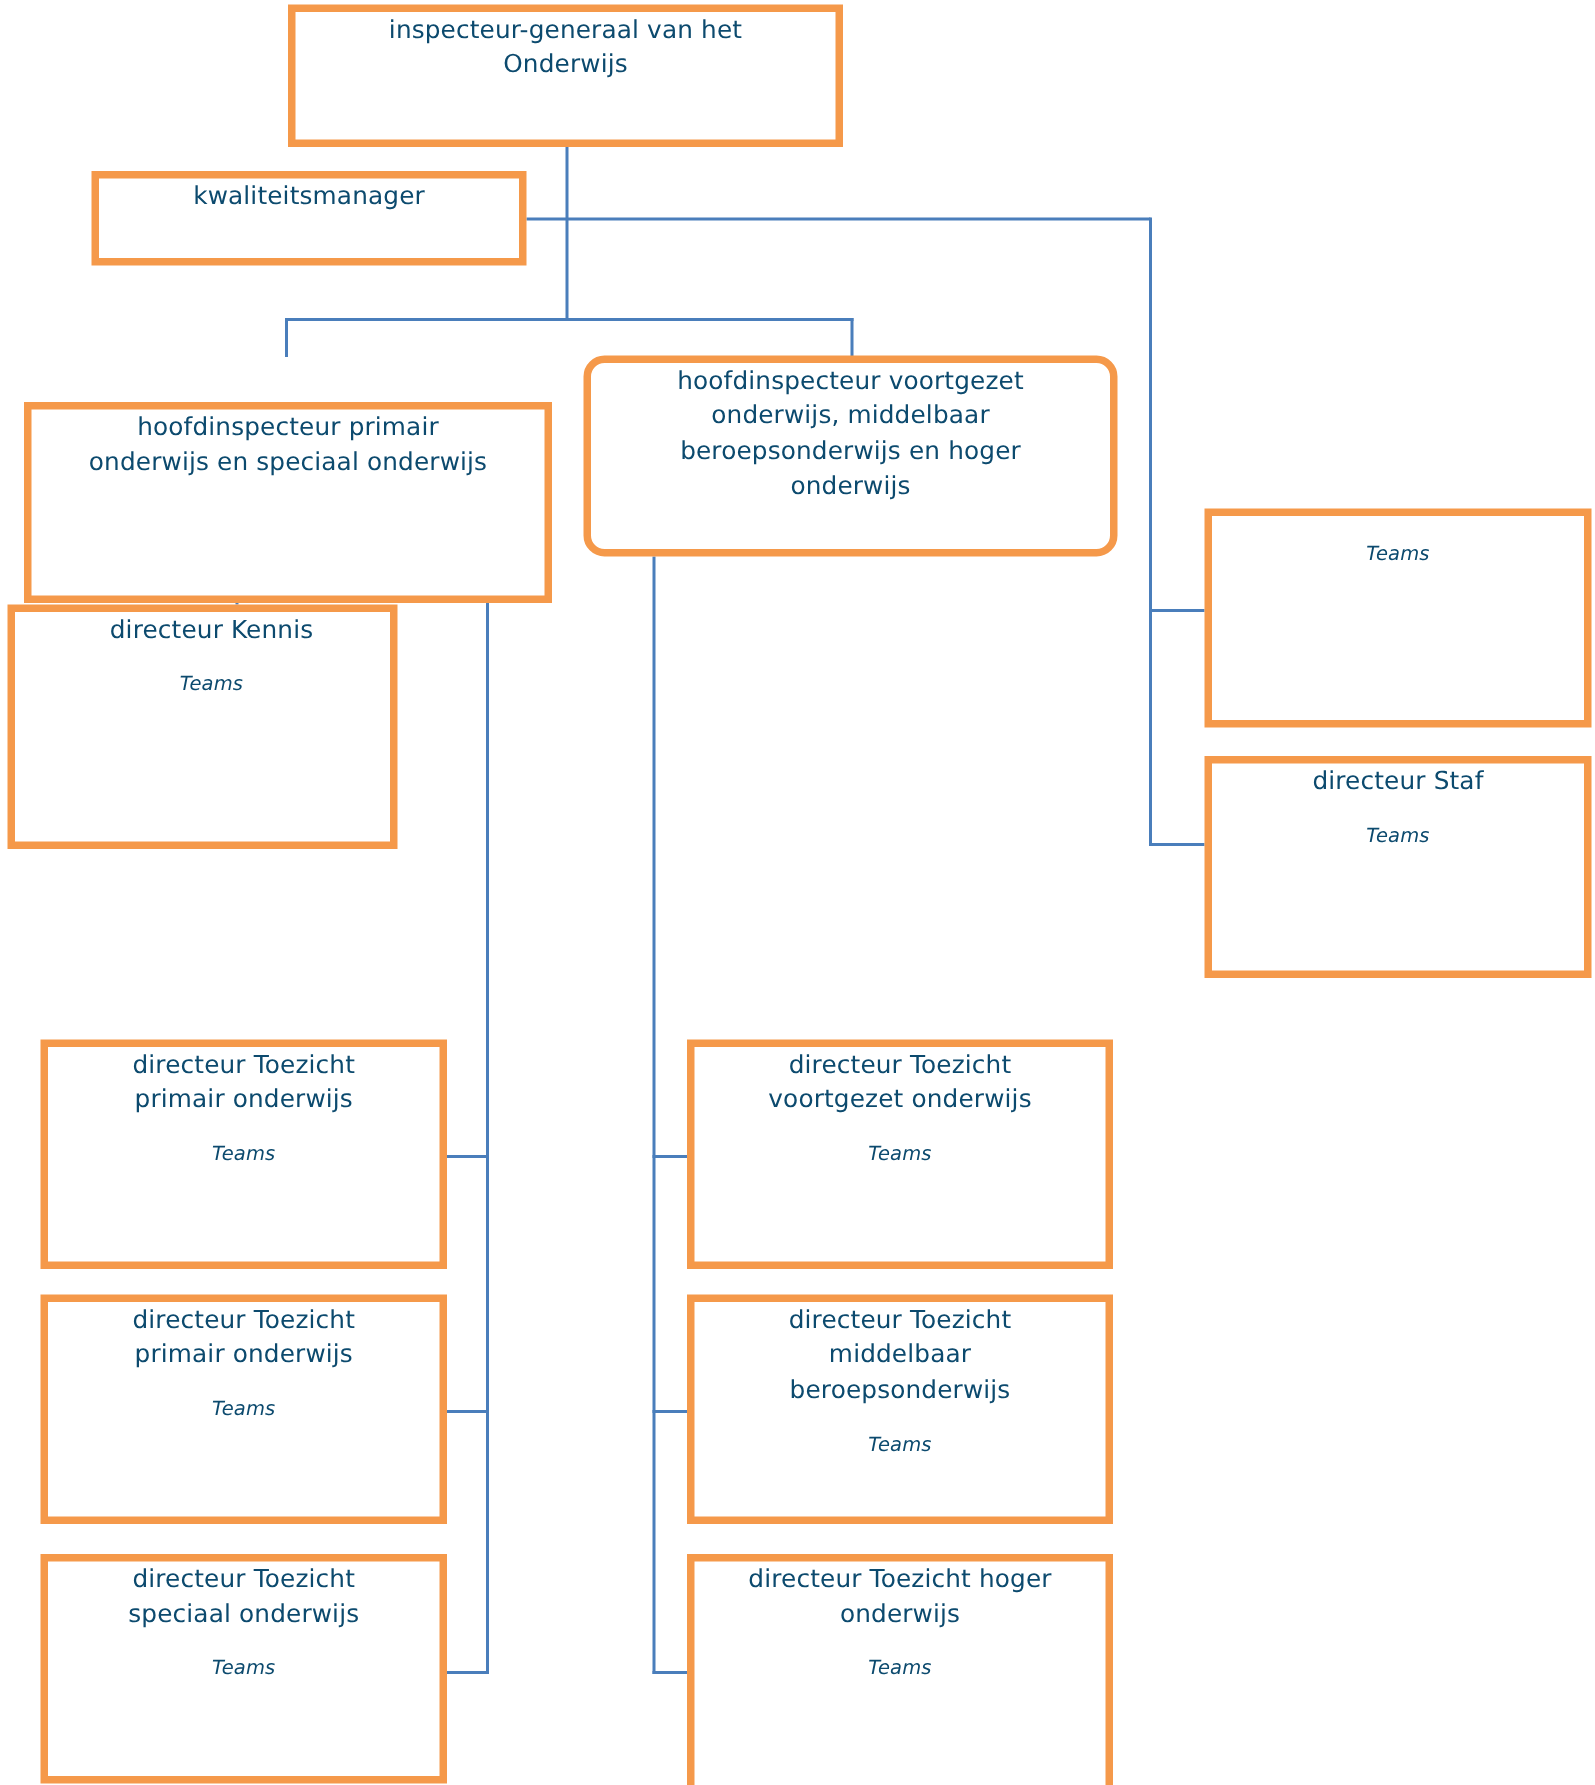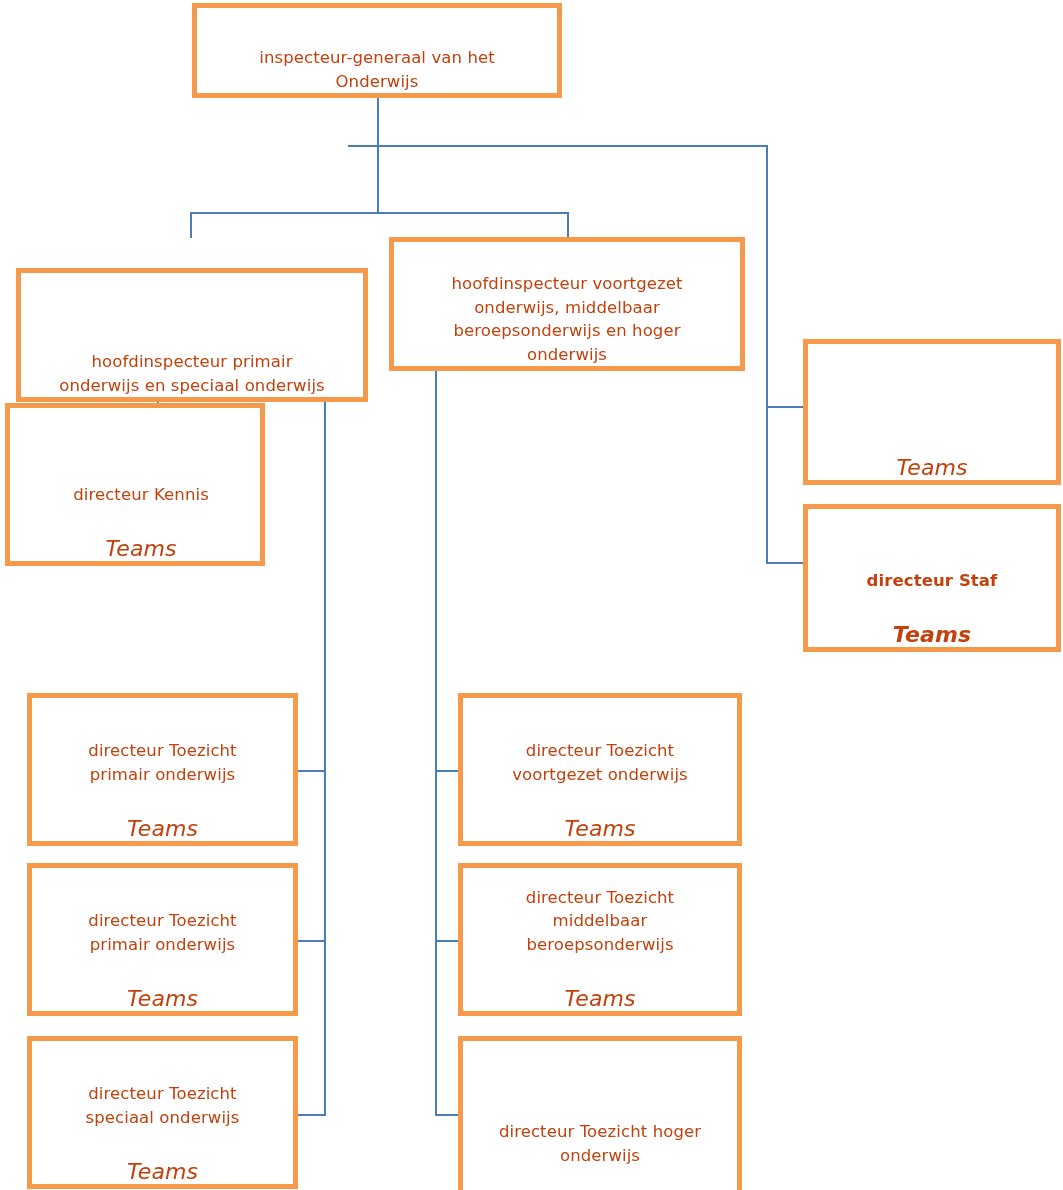--- a/index.html
+++ b/index.html
@@ -28,34 +28,34 @@
 
   
   .node {
     position: absolute;
     box-sizing: border-box;
     border: 5px solid #F5994A;
     background: #ffffff;
     display: flex;
     flex-direction: column;
     align-items: center;
-    justify-content: flex-end;
+    justify-content: flex-start;
     text-align: center;
-    color: #c2410c;
+    color: #0c4a6e;
     z-index: 3;
   }
   .node .title {
     font-size: 16.5px;
     line-height: 1.42;
     letter-spacing: 0.1px;
     white-space: pre-line;
     padding: 0 8px;
   }
   .node .teams {
-    font-size: 22px;
+    font-size: 13px;
     font-style: italic;
     margin-top: 1.35em;
     letter-spacing: 0.1px;
   }
 </style>
 </head>
 <body>
 
 <div id="chart-root">
 
@@ -82,40 +82,44 @@
   <div class="conn h" style="left:435px; top:770px; width:29px;"></div>
   <div class="conn h" style="left:435px; top:940px; width:29px;"></div>
   <div class="conn h" style="left:435px; top:1114px; width:29px;"></div>
 
   <div class="node no-teams" style="left:192px; top:3px; width:370px; height:95px;">
     <div class="title">inspecteur-generaal van het
 Onderwijs</div>
 
   </div>
 
+  <div class="node no-teams" style="left:61px; top:114px; width:290px; height:63px;">
+    <div class="title">kwaliteitsmanager</div>
+
+  </div>
 
   <div class="node no-teams" style="left:16px; top:237px; width:352px; height:134px;margin-top:31px;">
     <div class="title">hoofdinspecteur primair
 onderwijs en speciaal onderwijs</div>
 
   </div>
 
-  <div class="node no-teams" style="left:389px; top:237px; width:356px; height:134px;">
+  <div class="node no-teams" style="left:389px; top:237px; width:356px; height:134px;border-radius:14px;">
     <div class="title">hoofdinspecteur voortgezet
 onderwijs, middelbaar
 beroepsonderwijs en hoger
 onderwijs</div>
 
   </div>
 
   <div class="node" style="left:803px; top:339px; width:258px; height:146px;">
     <div class="teams">Teams</div>
   </div>
 
-  <div class="node" style="left:803px; top:504px; width:258px; height:148px;font-weight:bold;">
+  <div class="node" style="left:803px; top:504px; width:258px; height:148px;">
     <div class="title">directeur Staf</div>
     <div class="teams">Teams</div>
   </div>
 
   <div class="node" style="left:5px; top:403px; width:260px; height:163px;padding-left:12px;">
     <div class="title">directeur Kennis</div>
     <div class="teams">Teams</div>
   </div>
 
   <div class="node" style="left:27px; top:693px; width:271px; height:153px;">

